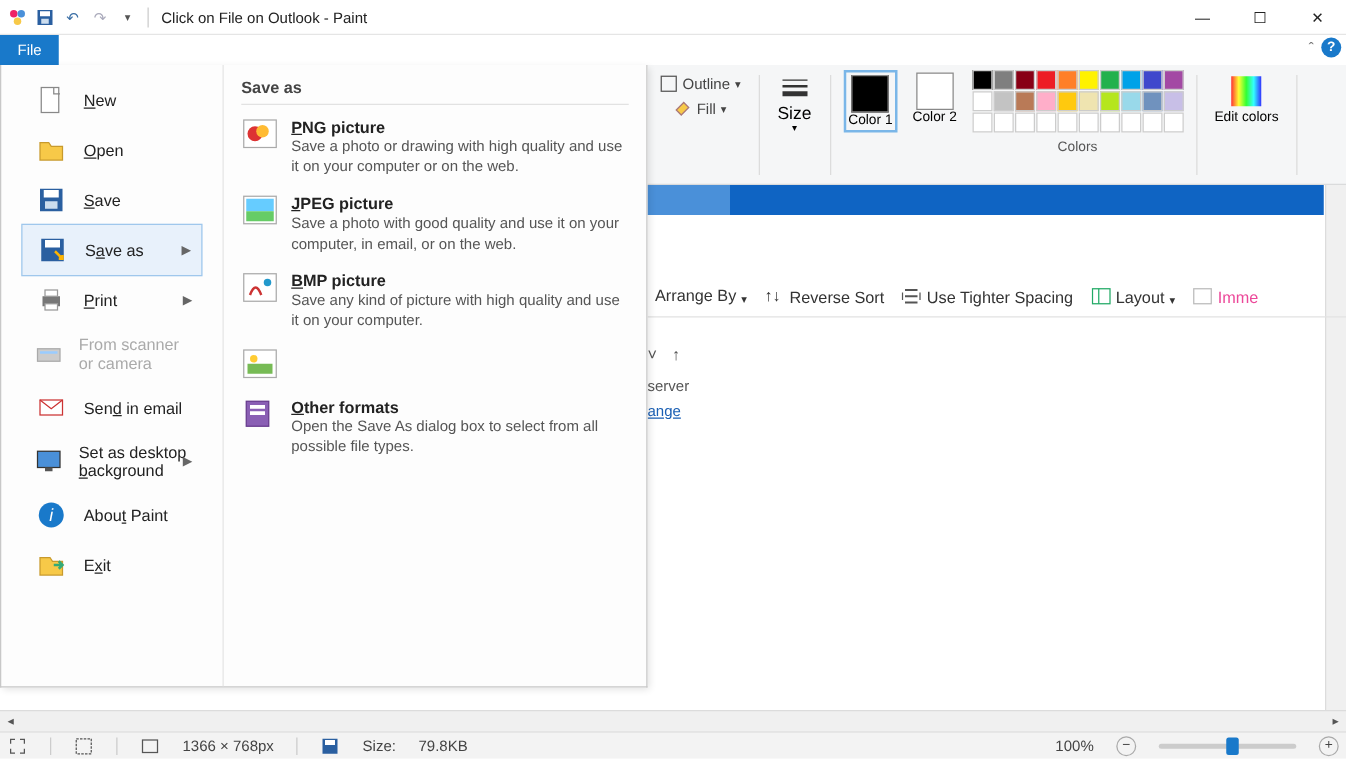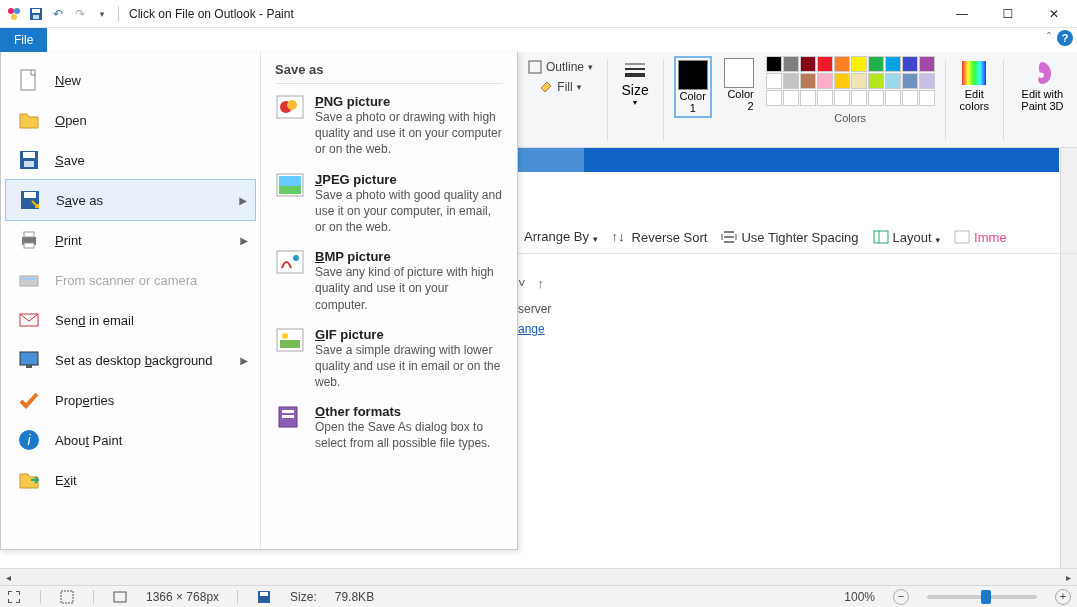--- a/index.html
+++ b/index.html
@@ -43,21 +43,21 @@
 
 .servertxt { position: absolute; left: 518px; top: 250px; font-size: 12px; color: #555; }
 .servertxt a { color: #1a5fb4; text-decoration: underline; display: block; margin-top: 6px; }
 
 
 .ribbon-collapse { position: absolute; right: 4px; top: -22px; font-size: 11px; color: #555; display: flex; gap: 6px; align-items: center; }
 .help-icon { width: 16px; height: 16px; border-radius: 50%; background: #1979ca; color: #fff; display: flex; align-items: center; justify-content: center; font-size: 11px; font-weight: bold; }
 
 
 .filemenu { position: absolute; left: 0; top: 0; width: 518px; height: 498px; background: #fdfdfd; border: 1px solid #c8c8c8; border-top: none; box-shadow: 2px 2px 6px rgba(0,0,0,0.12); display: flex; }
-.filemenu-left { width: 260px; border-right: 1px solid #e5e5e5; padding: 8px 4px; }
+.filemenu-left { width: 178px; border-right: 1px solid #e5e5e5; padding: 8px 16px; }
 .fmitem { display: flex; align-items: center; gap: 12px; padding: 8px 10px; font-size: 13px; color: #222; position: relative; }
 .fmitem.disabled { color: #aaa; }
 .fmitem.selected { background: #e8f1fb; border: 1px solid #9fc7ec; margin: -1px 0; }
 .fmitem .fmicon { width: 28px; height: 24px; display:flex; align-items:center; justify-content:center; font-size: 18px; }
 .fmitem .arrow { position: absolute; right: 8px; color: #666; font-size: 10px; }
 .fmitem u { text-decoration: underline; }
 
 .filemenu-right { flex: 1; padding: 10px 14px; }
 .filemenu-right .panel-title { font-size: 13px; font-weight: 600; color: #444; border-bottom: 1px solid #e2e2e2; padding-bottom: 6px; margin-bottom: 10px; }
 .saveopt { display: flex; gap: 10px; margin-bottom: 14px; }
@@ -211,26 +211,20 @@
               <stop offset="50%" stop-color="#3f3"></stop>
               <stop offset="75%" stop-color="#3ff"></stop>
               <stop offset="100%" stop-color="#33f"></stop>
             </linearGradient>
           </defs>
           <rect x="3" y="3" width="24" height="24" fill="url(#rb)"></rect>
         </svg>
       <span style="font-size:11px;text-align:center">Edit colors</span>
     </div>
     <div class="ribbon-sep"></div>
-    <div class="ribbon-btn">
-      <svg width="30" height="30" viewBox="0 0 30 30">
-          <path d="M15 4 C20 4 24 10 24 15 C24 22 20 26 15 26 C12 26 10 22 12 19 C14 21 17 20 17 17 C17 15 15 14 13 15 C11 11 12 4 15 4 Z" fill="#d46ad4"></path>
-        </svg>
-      <span style="font-size:11px;text-align:center;line-height:1.1">Edit with Paint 3D</span>
-    </div>
   </div>
 
   <div class="bluebar"></div>
   <div class="vscroll"></div>
 
   <div class="sectoolbar">
     <div class="tbtn">
       <span>Arrange By</span>
         <span style="font-size:9px">▾</span>
     </div>
@@ -348,28 +342,20 @@
         </div>
         <div class="fmitem">
           <span class="fmicon">
             <svg width="24" height="24">
               <rect x="3" y="4" width="18" height="13" fill="#4a90d9" stroke="#333"></rect>
               <rect x="9" y="17" width="6" height="3" fill="#555"></rect>
             </svg>
           </span>
           <span>Set as desktop <u>b</u>ackground</span>
           <span class="arrow">▶</span>
-        </div>
-        <div class="fmitem">
-          <span class="fmicon">
-            <svg width="24" height="24">
-              <path d="M4 13l5 5L20 6" stroke="#e87722" stroke-width="4" fill="none"></path>
-            </svg>
-          </span>
-          <span>Prop<u>e</u>rties</span>
         </div>
         <div class="fmitem">
           <span class="fmicon">
             <svg width="24" height="24">
               <circle cx="12" cy="12" r="10" fill="#1979ca"></circle>
               <text x="12" y="17" font-size="14" text-anchor="middle" fill="#fff" font-family="Georgia" font-style="italic">i</text>
             </svg>
           </span>
           <span>Abou<u>t</u> Paint</span>
         </div>
@@ -425,24 +411,20 @@
               <div class="optdesc">Save any kind of picture with high quality and use it on your computer.</div>
             </div>
           </div>
           <div class="saveopt">
             <div class="opticon">
               <svg width="28" height="24">
                 <rect x="1" y="1" width="26" height="22" fill="#fff" stroke="#aaa"></rect>
                 <rect x="4" y="12" width="20" height="8" fill="#7b5"></rect>
                 <circle cx="9" cy="8" r="3" fill="#fc3"></circle>
               </svg>
-            </div>
-            <div class="optbody">
-              <div class="opttitle"><u>G</u>IF picture</div>
-              <div class="optdesc">Save a simple drawing with lower quality and use it in email or on the web.</div>
             </div>
           </div>
           <div class="saveopt">
             <div class="opticon">
               <svg width="28" height="24">
                 <rect x="3" y="2" width="18" height="20" fill="#8a5fb4" stroke="#663a8c"></rect>
                 <rect x="6" y="5" width="12" height="3" fill="#fff"></rect>
                 <rect x="6" y="10" width="12" height="3" fill="#fff"></rect>
               </svg>
             </div>

